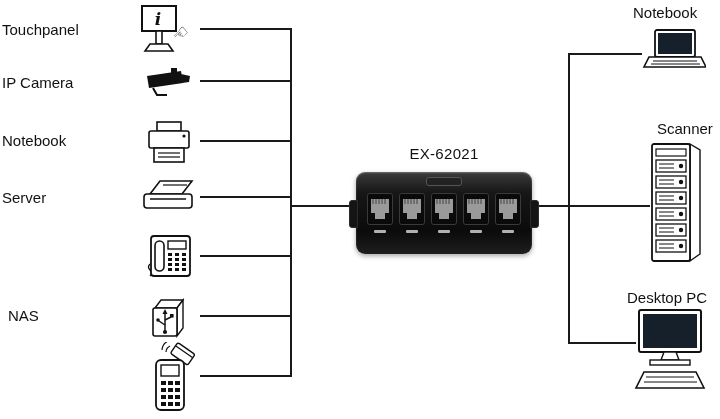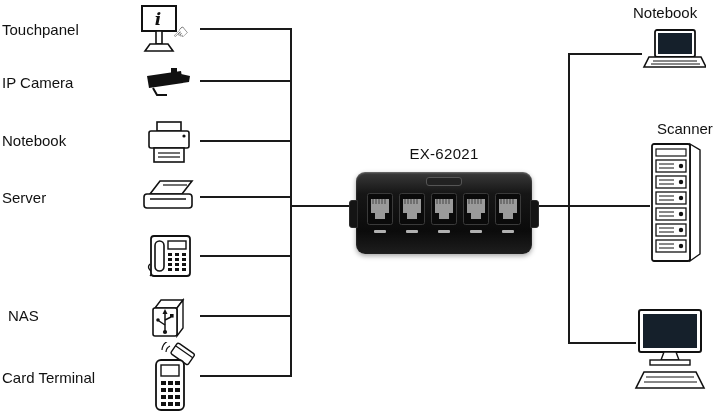--- a/index.html
+++ b/index.html
@@ -25,21 +25,20 @@
 </head>
 <body>
 
 <div class="canvas">
 
   <div class="dev-label" style="left:2px;top:21px">Touchpanel</div>
   <div class="dev-label" style="left:2px;top:74px">IP Camera</div>
   <div class="dev-label" style="left:2px;top:132px">Notebook</div>
   <div class="dev-label" style="left:2px;top:189px">Server</div>
   <div class="dev-label" style="left:8px;top:307px">NAS</div>
-  <div class="dev-label" style="left:2px;top:369px">Card Terminal</div>
 
   <div class="icon" style="left:138px;top:4px">
     <svg width="56" height="52" viewBox="0 0 56 52">
       <rect x="4" y="2" width="34" height="25" fill="#fff" stroke="#111" stroke-width="2"></rect>
       <text x="20" y="21" font-size="17" font-family="DejaVu Serif, serif" font-style="italic" font-weight="bold" text-anchor="middle" fill="#111">i</text>
       <rect x="18" y="27" width="6" height="13" fill="#fff" stroke="#111" stroke-width="1.6"></rect>
       <path d="M12 40 h18 l5 7 h-28 z" fill="#fff" stroke="#111" stroke-width="1.6"></path>
       <text x="36" y="38" font-size="17" font-family="DejaVu Sans, sans-serif" fill="#111" transform="rotate(-45 40 32)">☜</text>
     </svg>
   </div>
@@ -215,20 +214,21 @@
     </div>
     <div class="port-mark" style="left:18px"></div>
     <div class="port-mark" style="left:50px"></div>
     <div class="port-mark" style="left:82px"></div>
     <div class="port-mark" style="left:114px"></div>
     <div class="port-mark" style="left:146px"></div>
   </div>
 
   <div class="dev-label" style="left:633px;top:4px">Notebook</div>
   <div class="dev-label" style="left:657px;top:120px">Scanner</div>
+  <div class="dev-label" style="left:627px;top:289px">Desktop PC</div>
 
   <div class="icon" style="left:642px;top:28px">
     <svg width="64" height="52" viewBox="0 0 64 52">
       <rect x="13" y="2" width="40" height="27" rx="2" fill="#fff" stroke="#111" stroke-width="1.8"></rect>
       <rect x="16" y="5" width="34" height="21" fill="#15202b"></rect>
       <polygon points="7,29 59,29 64,39 2,39" fill="#fff" stroke="#111" stroke-width="1.6"></polygon>
       <line x1="11" y1="33" x2="55" y2="33" stroke="#111" stroke-width="1"></line>
       <line x1="9" y1="36" x2="58" y2="36" stroke="#111" stroke-width="1"></line>
     </svg>
   </div>

